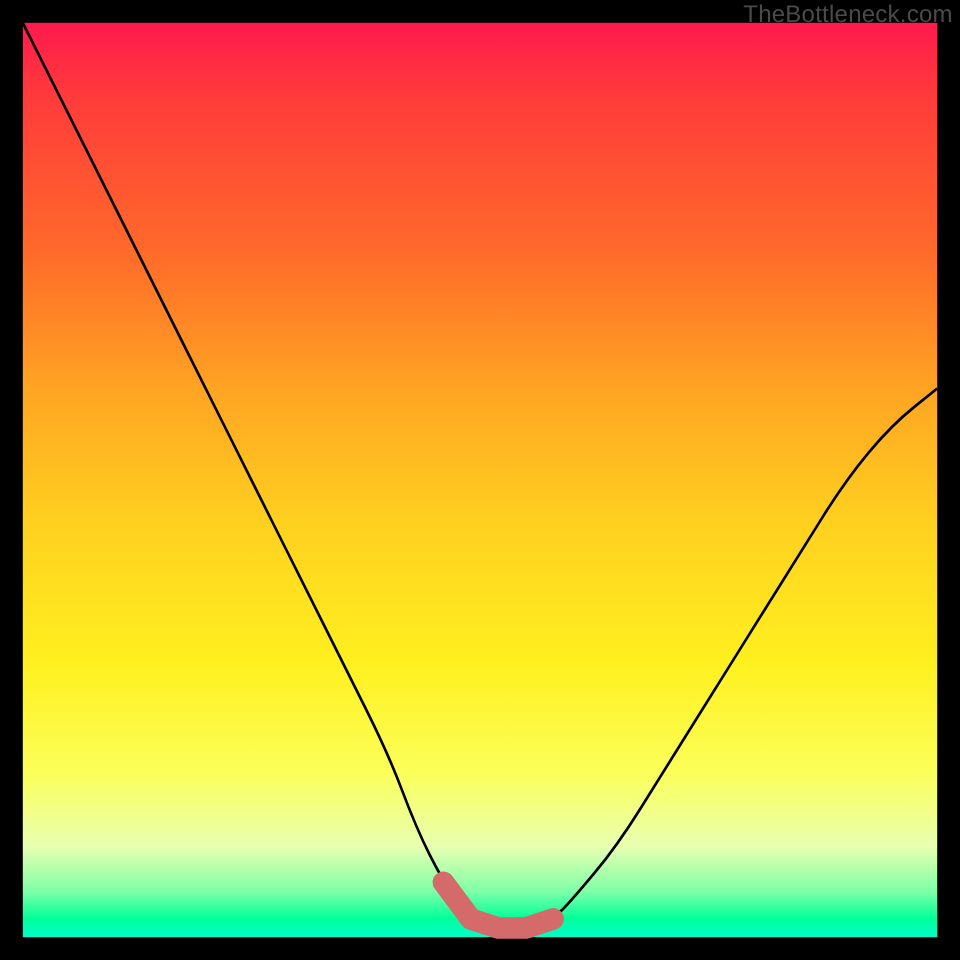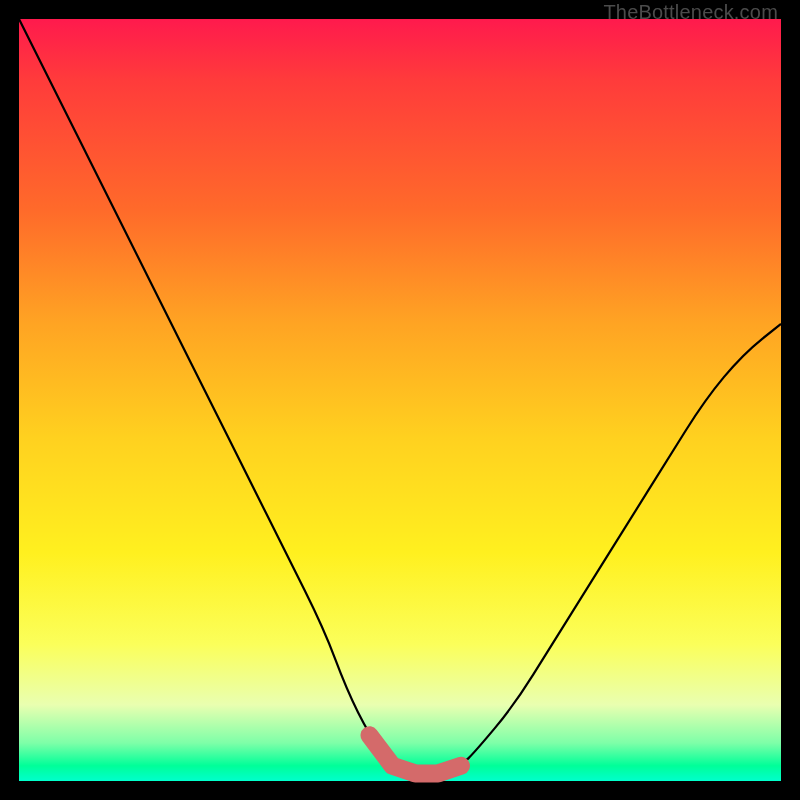--- a/index.html
+++ b/index.html
@@ -32,21 +32,21 @@
       #fbff5a 82%,
       #e9ffb0 90%,
       #7effa8 95%,
       #00ff99 98%,
       #00ffcc 100%
     );
   }
   .watermark {
     position: absolute;
     top: 1px;
-    right: 22px;
+    right: 6px;
     color: #4b4b4b;
     font-size: 20px;
     font-weight: 500;
     letter-spacing: 0.2px;
     user-select: none;
   }
   svg.curve {
     position: absolute;
     left: 0; top: 0;
     width: 762px; height: 762px;

